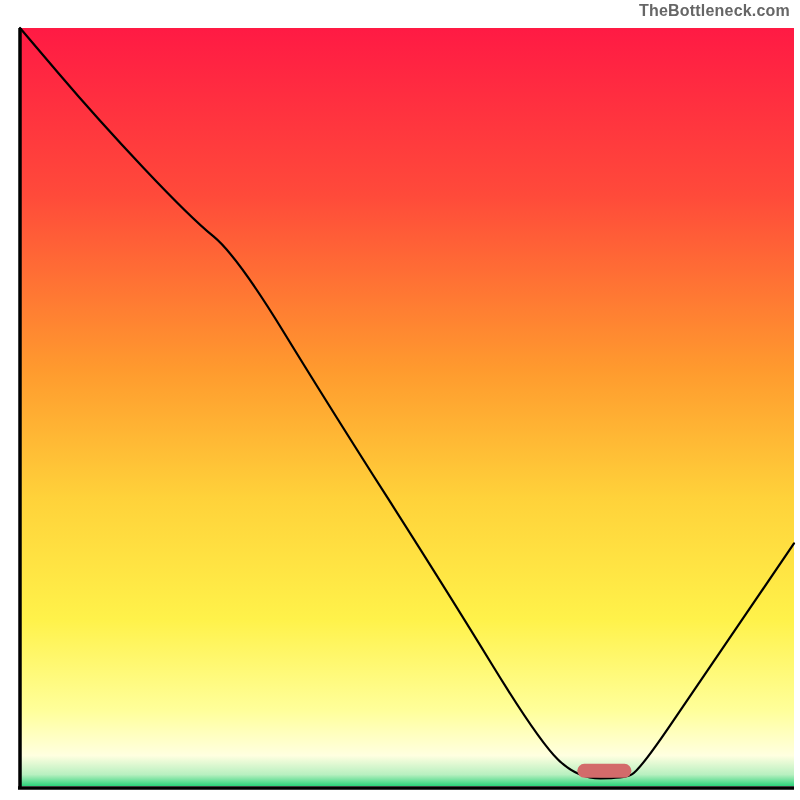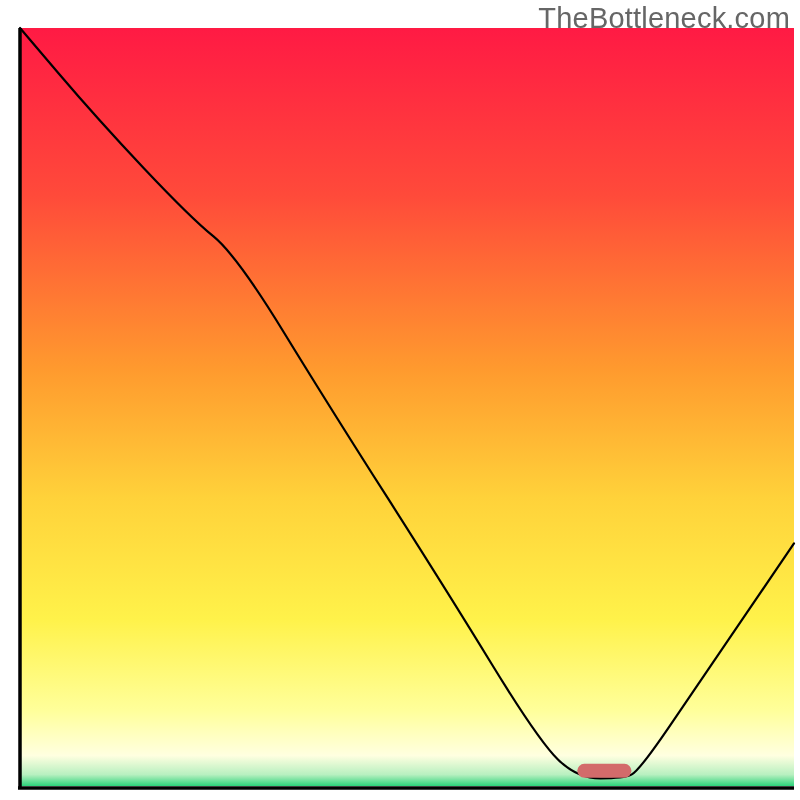--- a/index.html
+++ b/index.html
@@ -13,22 +13,22 @@
   .chart-container {
     position: relative;
     width: 800px;
     height: 800px;
   }
   .watermark {
     position: absolute;
     top: 2px;
     right: 10px;
     color: #666666;
-    font-size: 29px;
-    font-weight: 400;
+    font-size: 16px;
+    font-weight: 700;
     letter-spacing: 0.2px;
     z-index: 10;
   }
   svg {
     display: block;
   }
   .gradient-rect {
     fill: url(#bgGradient);
   }
   .curve {

